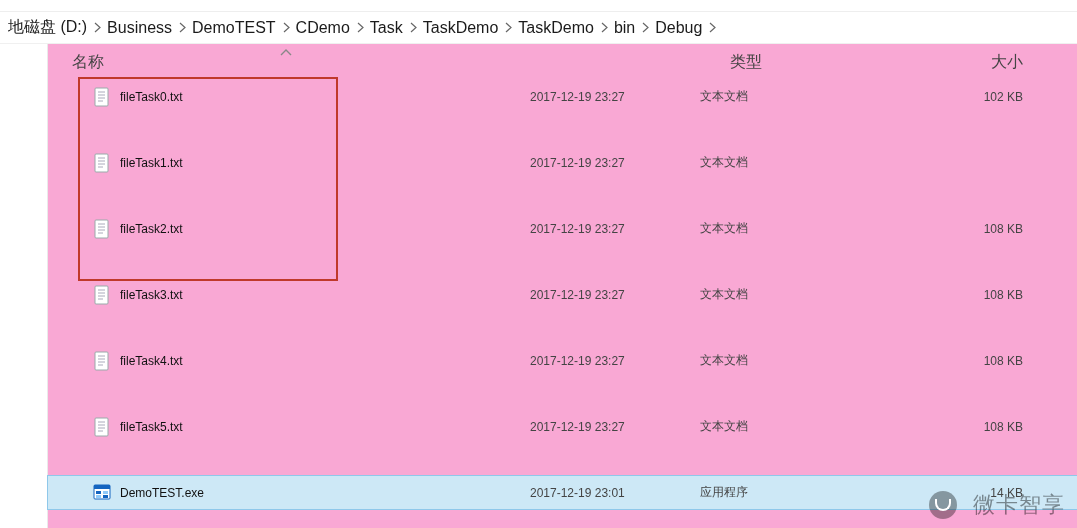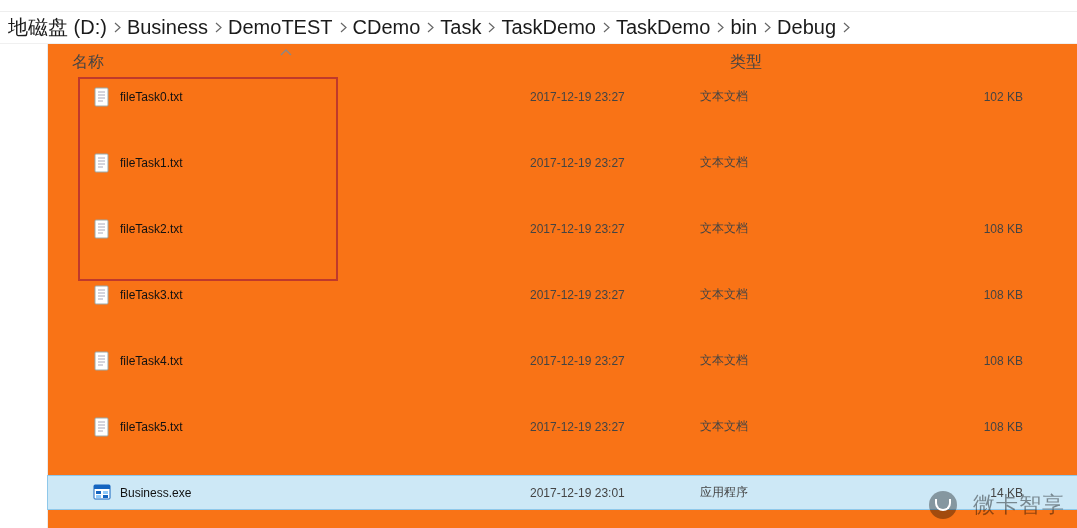--- a/index.html
+++ b/index.html
@@ -17,41 +17,41 @@
     height: 12px;
     border-bottom: 1px solid #eee;
     position: relative;
   }
   .breadcrumb {
     height: 32px;
     display: flex;
     align-items: center;
     padding: 0 6px;
     color: #1b1b1b;
-    font-size: 20px;
+    font-size: 16px;
     border-bottom: 1px solid #f0f0f0;
   }
   .breadcrumb .crumb {
     padding: 0 2px;
     white-space: nowrap;
   }
   .breadcrumb .chev {
     width: 16px;
     height: 16px;
     display: inline-flex;
     align-items: center;
     justify-content: center;
     color: #777;
     margin: 0 0px;
   }
   .breadcrumb .chev svg { width: 8px; height: 11px; }
   .area {
     position: relative;
     height: calc(528px - 44px);
-    background: #f97316;
+    background: #f9a8d4;
   }
   .left-gutter {
     position: absolute;
     left: 0; top: 0; bottom: 0;
     width: 48px;
     border-right: 1px solid #eaeaea;
     background: #fff;
   }
   .list {
     position: absolute;
@@ -195,20 +195,21 @@
   <div class="left-gutter"></div>
   <div class="list">
     <div class="headers">
       <div class="col-name">名称</div>
       <div class="sort-ind">
         <svg viewBox="0 0 12 8">
             <polyline points="1,7 6,2 11,7" fill="none" stroke="#888" stroke-width="1.4"></polyline>
           </svg>
       </div>
       <div class="col-type">类型</div>
+      <div class="col-size">大小</div>
     </div>
     <div class="rows" id="rows">
         <div class="row" style="top: 0px;">
           <span class="c-icon icon-txt">
             <svg viewBox="0 0 18 20">
               <rect x="2" y="1" width="13" height="18" rx="1" fill="#fff" stroke="#9aa"></rect>
               <line x1="5" y1="5" x2="12" y2="5" stroke="#aab"></line>
               <line x1="5" y1="8" x2="12" y2="8" stroke="#aab"></line>
               <line x1="5" y1="11" x2="12" y2="11" stroke="#aab"></line>
               <line x1="5" y1="14" x2="10" y2="14" stroke="#aab"></line>
@@ -297,21 +298,21 @@
           <span class="c-icon icon-exe">
             <svg viewBox="0 0 18 20">
               <rect x="1" y="2" width="16" height="14" rx="1" fill="#fff" stroke="#1565c0"></rect>
               <rect x="1" y="2" width="16" height="4" fill="#1565c0"></rect>
               <rect x="3" y="8" width="5" height="3" fill="#1565c0"></rect>
               <rect x="10" y="8" width="5" height="3" fill="#90caf9"></rect>
               <rect x="3" y="12" width="5" height="3" fill="#90caf9"></rect>
               <rect x="10" y="12" width="5" height="3" fill="#1565c0"></rect>
             </svg>
           </span>
-          <span class="c-label">Business.exe</span>
+          <span class="c-label">DemoTEST.exe</span>
           <span class="c-date">2017-12-19 23:01</span>
           <span class="c-type">应用程序</span>
           <span class="c-size">14 KB</span>
         </div>
       </div>
     <div class="highlight-box" id="hlbox" style="left: 30px; top: 33px; width: 260px; height: 204px;"></div>
   </div>
 </div>
 
 <div class="watermark">

